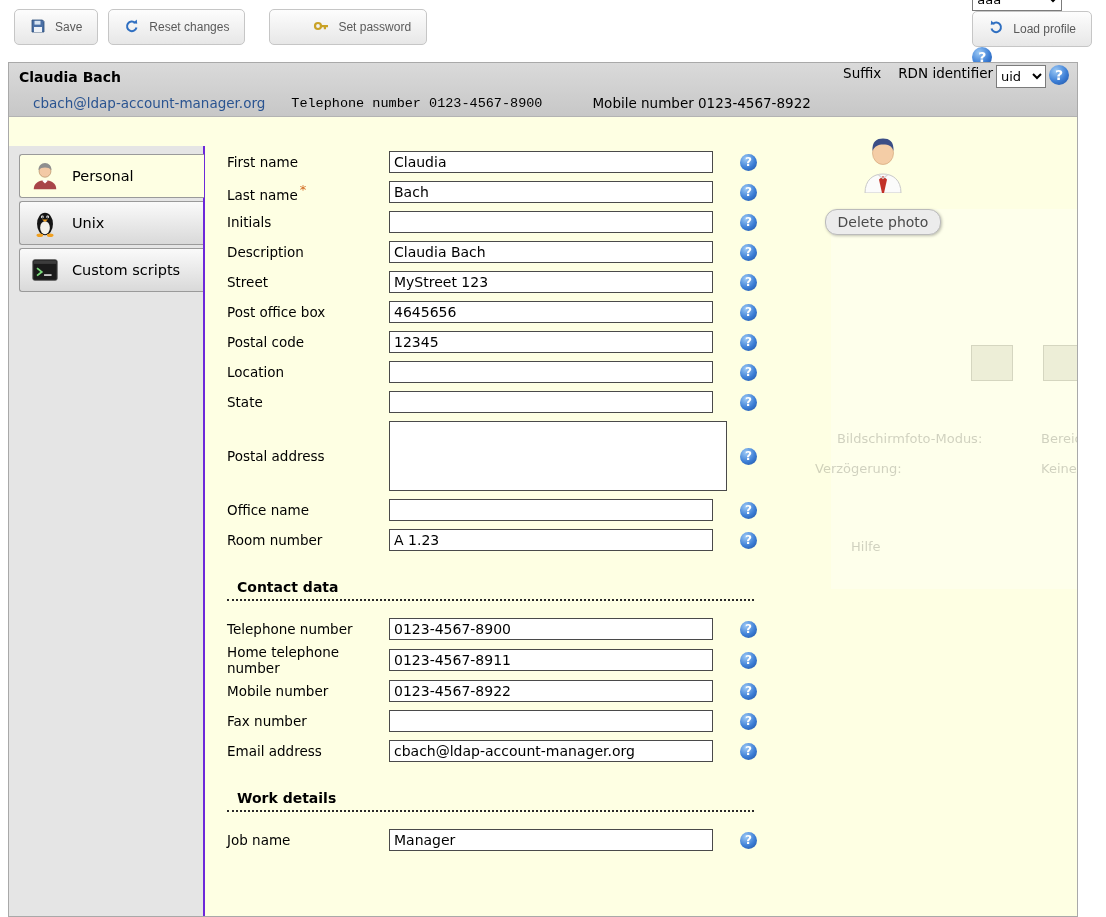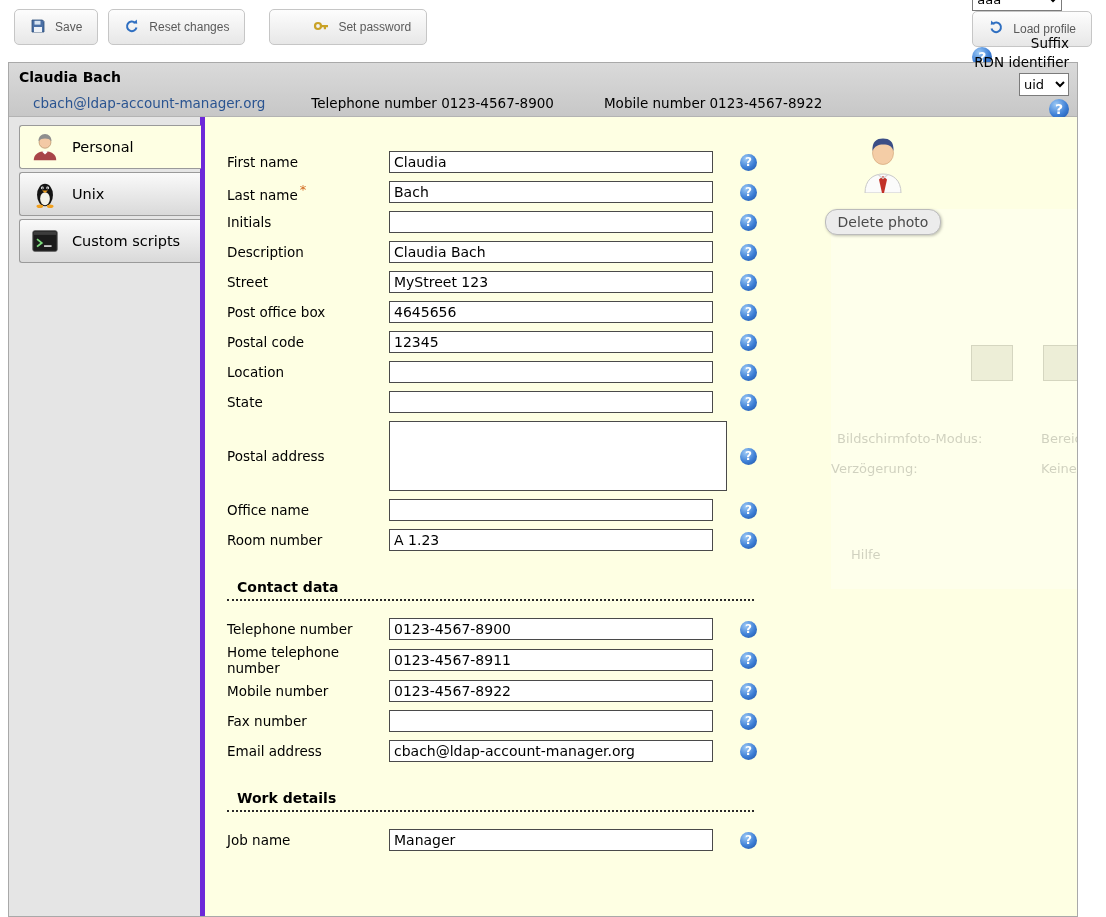--- a/index.html
+++ b/index.html
@@ -31,31 +31,31 @@
   .help::after { content:"?"; }
   .help-lg { width:20px; height:20px; font-size:14px; }
 
   
   .frame { position:absolute; top:62px; left:8px; width:1070px; height:855px;
     border:1px solid #a9a9a9; display:flex; flex-direction:column; background:#feffe3; }
 
   .hdr { background:linear-gradient(#dadada,#c7c7c7); border-bottom:1px solid #b3b3b3; }
   .hdr-row1 { height:27px; display:flex; align-items:center; gap:6px; padding:0 8px 0 10px; }
   .hdr-title { font-weight:bold; font-size:14px; }
-  .hdr-right { margin-left:auto; display:flex; align-items:flex-end; gap:3px; font-size:13.5px;flex-direction:column; }
+  .hdr-right { margin-left:auto; display:flex; align-items:flex-start; gap:3px; font-size:13.5px; }
   select.suffix { width:234px; }
   select.rdn { width:50px; }
   .hdr-row2 { height:26px; display:flex; align-items:center; padding-left:24px; font-size:13.5px; gap:0; }
   .email-link { color:#2a5491; cursor:pointer; }
-  .hdr-phone { margin-left:46px; } .hdr-mobile { margin-left:50px; }
+  .hdr-phone { margin-left:26px;font-family:Liberation Mono, monospace; } .hdr-mobile { margin-left:50px; }
 
   .bodywrap { flex:1; display:flex; min-height:0; }
 
   
-  .sidebar { width:196px; background:#e5e5e5; border-right:5px solid #6d28d9; padding-top:8px; flex:0 0 196px; }
+  .sidebar { width:196px; background:#e5e5e5; border-right:2px solid #6d28d9; padding-top:8px; flex:0 0 196px;margin-top:29px; }
   .tab { height:44px; margin:0 0 3px 10px; display:flex; align-items:center; gap:12px; padding-left:10px;
     border:1px solid #9a9a9a; border-right:none; border-radius:3px 0 0 3px;
     background:linear-gradient(#fafafa,#d9d9d9); font-size:14.5px; cursor:pointer; position:relative; }
   .tab.active { background:#feffe3; margin-right:-1px; z-index:2; }
   .ticon { width:30px; height:30px; flex:0 0 30px; }
 
   
   .content { flex:1; background:#feffe3; position:relative; padding:30px 0 0 22px; overflow:hidden; }
   .frow { display:flex; align-items:center; min-height:30px; position:relative; z-index:3; }
   .flabel { width:162px; font-size:13.5px; flex:0 0 162px; }
@@ -80,23 +80,23 @@
   .ghost { position:absolute; left:606px; top:82px; width:465px; height:430px;
     pointer-events:none; z-index:1; font-size:13px; color:rgba(90,90,80,0.28); }
   .ghost .gpanel { position:absolute; left:20px; top:10px; right:0; bottom:40px;
     background:rgba(255,255,255,0.28); }
   .ghost .gtxt { position:absolute; white-space:nowrap; }
   .gbtn { position:absolute; width:42px; height:36px; background:rgba(160,160,130,0.18);
     border:1px solid rgba(120,120,100,0.2); top:146px; }
   .gb1 { left:160px; } .gb2 { left:232px; }
   .g-mode { top:232px; left:26px; }
   .g-mode2 { top:232px; left:230px; }
-  .g-delay { top:262px; left:20px; }
+  .g-delay { top:262px; left:4px; }
   .g-delay2 { top:262px; left:230px; }
-  .g-help { top:348px; left:40px; }
+  .g-help { top:340px; left:40px; }
 </style>
 </head>
 <body>
 
 <div class="toolbar">
   <button class="btn">
     <span><svg width="16" height="16" viewBox="0 0 16 16">
           <path d="M2 2h10.5L14 3.5V14H2z" fill="#4a6fa5" stroke="#2f4f7a" stroke-width="0.8"></path>
           <rect x="4.5" y="2.8" width="6" height="3.8" fill="#d7e4f2"></rect>
           <rect x="4" y="9" width="8" height="5" fill="#eef2f7"></rect>

